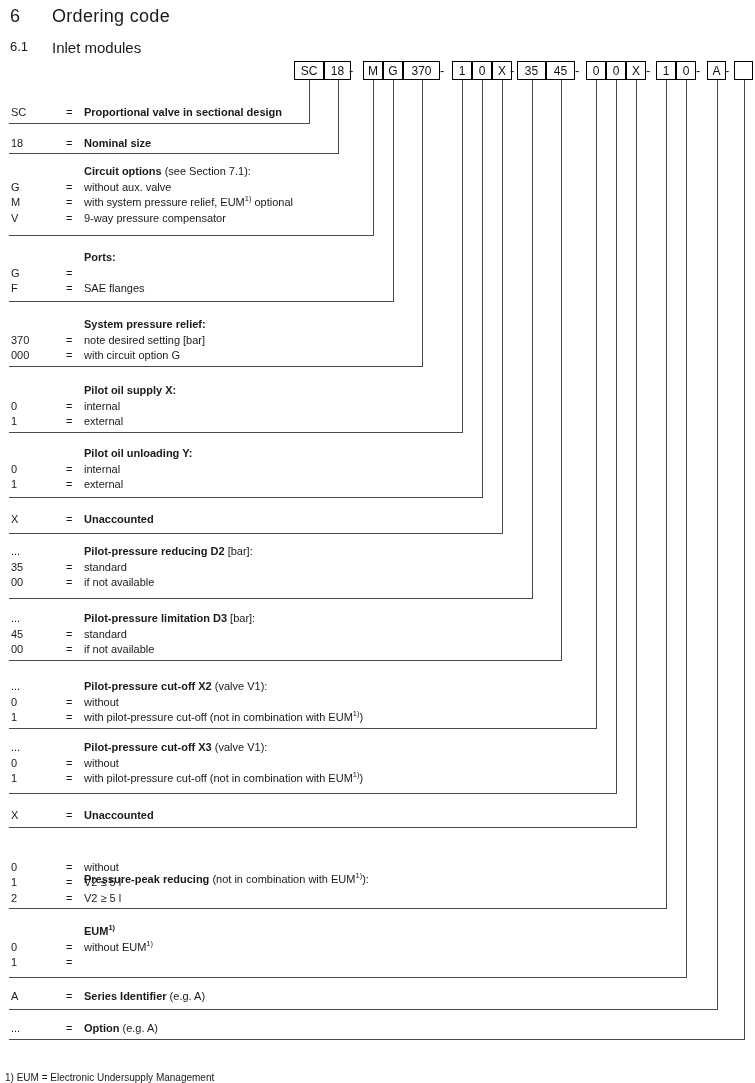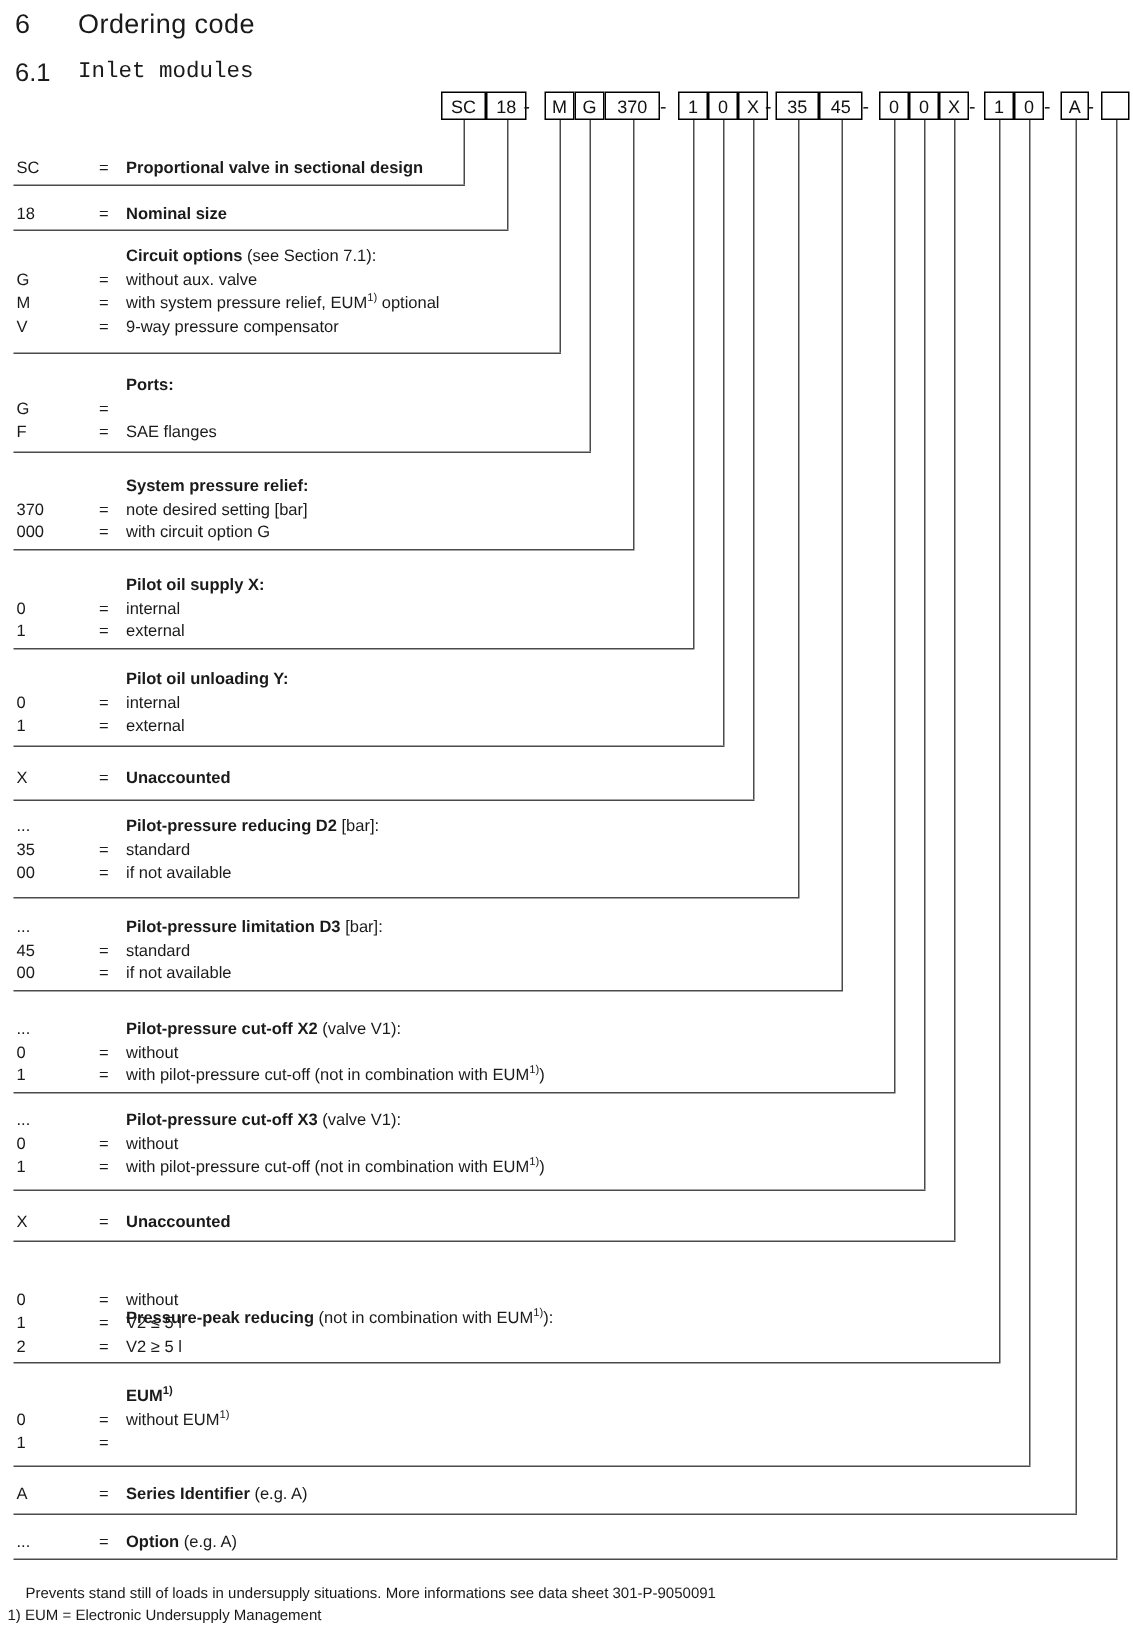--- a/index.html
+++ b/index.html
@@ -1,21 +1,21 @@
 <!DOCTYPE html>
 <html><head>
 <meta charset="utf-8">
 <style>
   html,body{margin:0;padding:0;background:#fff;}
   .page{position:relative;width:755px;height:1083px;background:#fff;overflow:hidden;
         font-family:"Liberation Sans",sans-serif;color:#1a1a1a;}
   .sec-num{position:absolute;left:10px;top:6px;font-size:18px;letter-spacing:0.3px;}
   .sec-title{position:absolute;left:52px;top:6px;font-size:18px;letter-spacing:0.3px;}
-  .sub-num{position:absolute;left:10px;top:39px;font-size:17px;}
-  .sub-title{position:absolute;left:52px;top:39px;font-size:15px;font-family:Liberation Mono, monospace;}
+  .sub-num{position:absolute;left:10px;top:39px;font-size:13px;}
+  .sub-title{position:absolute;left:52px;top:39px;font-size:15px;}
   .codebox{position:absolute;top:61px;height:17px;border:1px solid #000;background:#fff;
            display:flex;align-items:center;justify-content:center;font-size:12px;color:#111;}
   .dash{position:absolute;top:61px;height:19px;display:flex;align-items:center;
         font-size:13px;color:#111;}
   .vline{position:absolute;width:1px;background:#4a4a4a;}
   .hline{position:absolute;height:1px;background:#4a4a4a;left:9px;}
   .row{position:absolute;left:0;width:755px;height:16px;font-size:11px;line-height:15px;
        white-space:nowrap;}
   .row .c{position:absolute;left:11px;}
   .row .e{position:absolute;left:66px;}
@@ -278,14 +278,13 @@
         <span class="t"><b>Series Identifier</b> (e.g. A)</span>
       </div>
       <div class="row" style="top: 1021px;">
         <span class="c">...</span>
         <span class="e">=</span>
         <span class="t"><b>Option</b> (e.g. A)</span>
       </div>
     </div>
 
   <div class="footnote1">1) EUM = Electronic Undersupply Management</div>
-  <div class="footnote2">Prevents stand still of loads in undersupply situations. More informations see data sheet 301-P-9050091</div>
 </div>
 
 </body></html>

